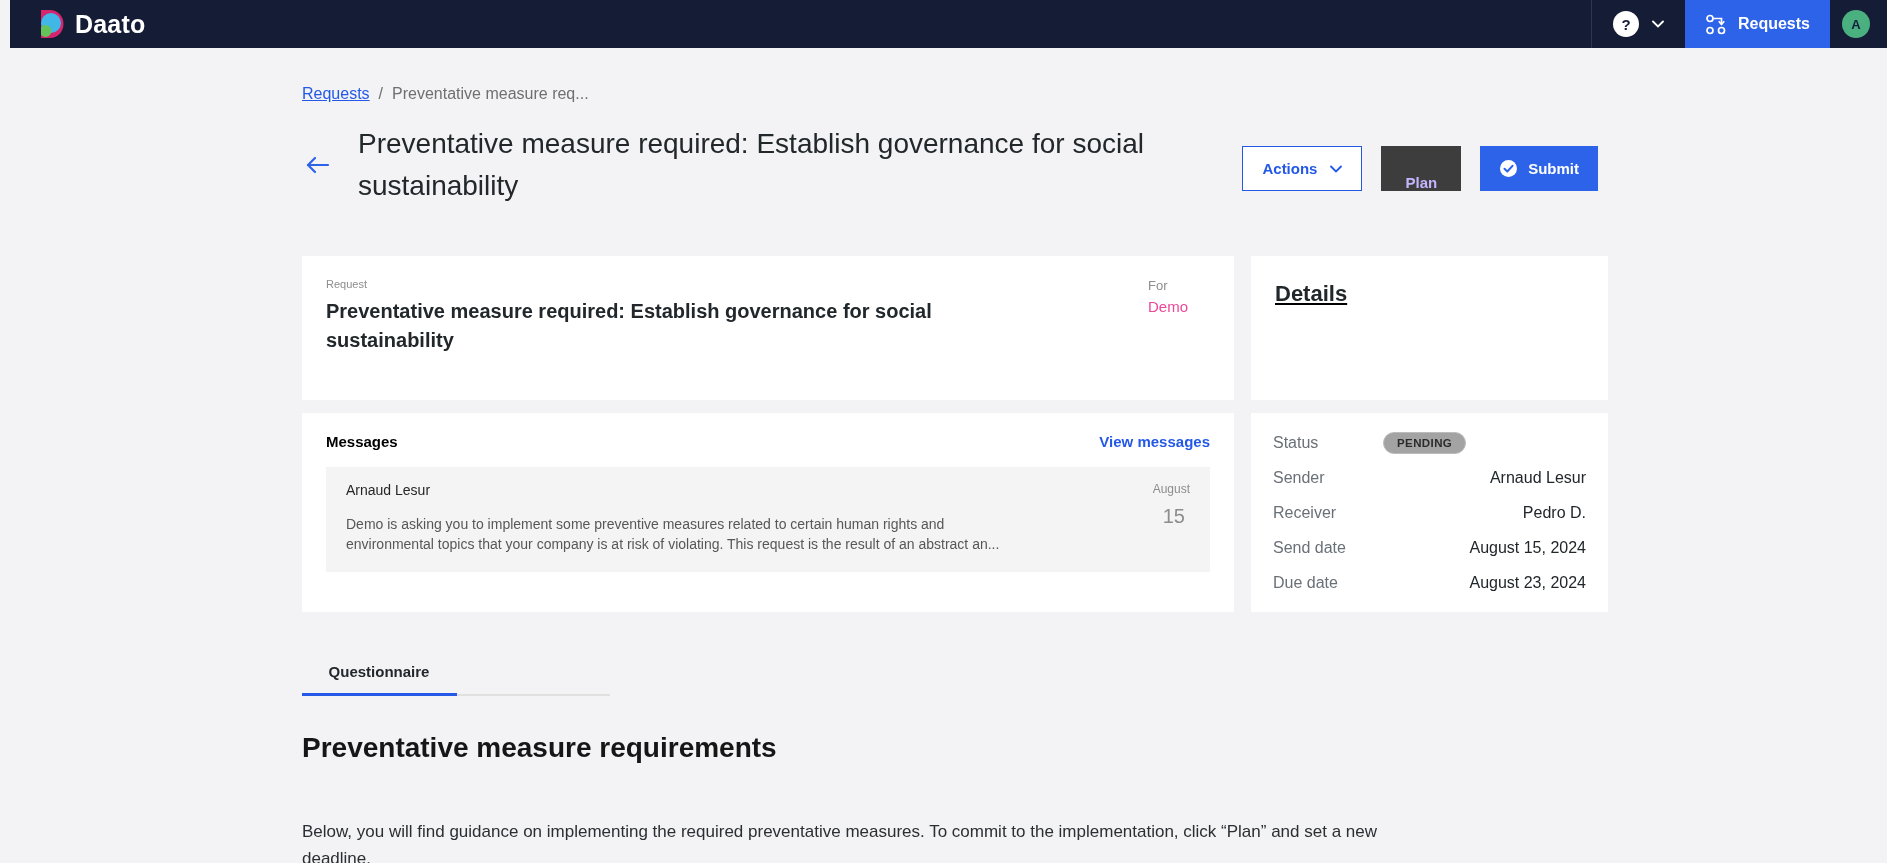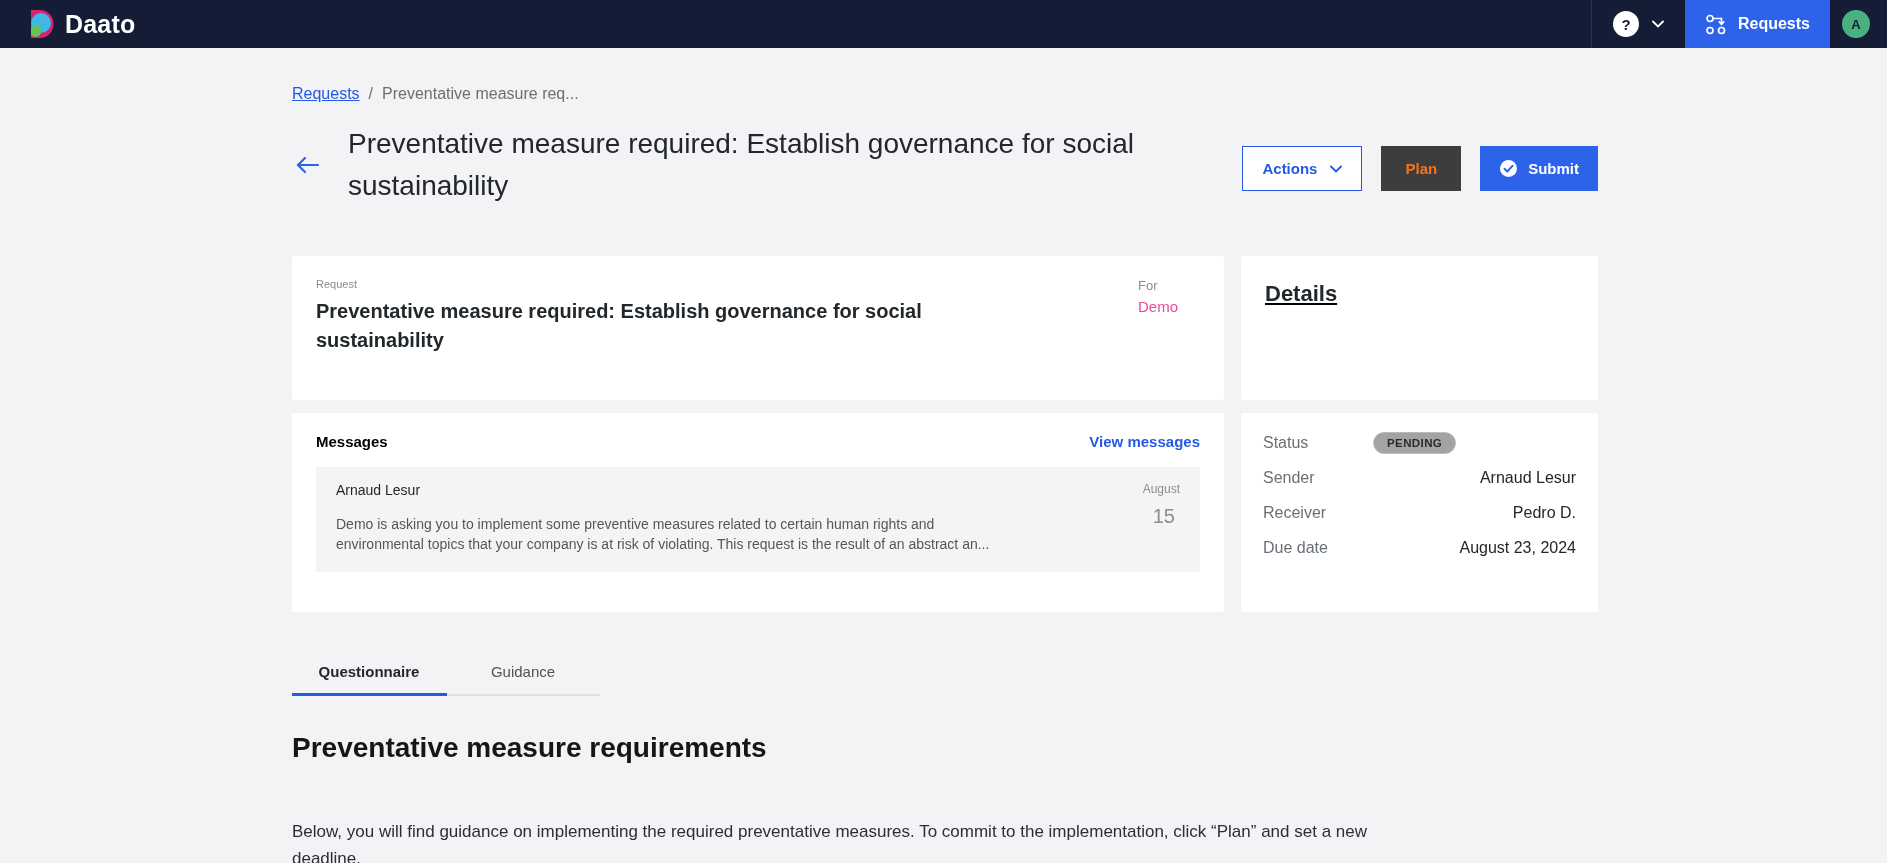--- a/index.html
+++ b/index.html
@@ -1,17 +1,17 @@
 <!DOCTYPE html>
 <html><head>
 <meta charset="utf-8">
 <style>
   * { margin:0; padding:0; box-sizing:border-box; }
   body { font-family:"Liberation Sans", sans-serif; }
-  .app { position:relative; width:1887px; height:863px; background:#f3f3f5; overflow:hidden; }
+  .app { position:relative; width:1887px; height:863px; background:#f3f3f5; overflow:hidden;padding-left:10px; }
 
   
   .nav { height:48px; background:#151d36; display:flex; align-items:center; }
   .brand { display:flex; align-items:center; gap:9px; margin-left:29px; cursor:pointer; }
   .brand-text { color:#ffffff; font-size:25px; font-weight:bold; letter-spacing:0.2px; }
   .nav-right { margin-left:auto; display:flex; align-items:center; height:100%; }
   .nav-divider { width:1px; height:100%; background:#2c3654; }
   .help-group { display:flex; align-items:center; gap:13px; padding:0 21px; height:100%; cursor:pointer; }
   .help-circle { width:26px; height:26px; border-radius:50%; background:#ffffff; color:#151d36;
                  font-weight:bold; font-size:15px; display:flex; align-items:center; justify-content:center; }
@@ -30,21 +30,21 @@
   .crumb-sep, .crumb-current { color:#6f6f6f; }
 
   .header-row { margin-top:20px; display:flex; align-items:flex-start; }
   .header-left { display:flex; align-items:center; gap:25px; }
   .back-btn { background:none; border:none; cursor:pointer; padding:2px; display:flex; }
   .page-title { font-size:28px; font-weight:400; color:#21272a; line-height:42px; max-width:950px; }
   .header-buttons { margin-left:auto; display:flex; gap:19px; margin-top:23px; }
   .btn { height:45px; font-size:15px; font-weight:bold; font-family:inherit; cursor:pointer;
          display:flex; align-items:center; }
   .btn-actions { padding:0 19px; background:#ffffff; border:1px solid #2458e6; color:#2458e6; gap:13px; }
-  .btn-plan { padding:0 24px; background:#3d3d3d; border:none; color:#f97316; }
+  .btn-plan { padding:0 24px; background:#3d3d3d; border:none; color:#c4b5fd;align-items:flex-end; }
   .btn-submit { padding:0 19px; background:#2d63e9; border:none; color:#ffffff; gap:10px; }
 
   
   .grid { margin-top:49px; display:grid; grid-template-columns:932px 357px; column-gap:17px; row-gap:13px; }
   .card { background:#ffffff; border-radius:1px; }
 
   .card-request { height:144px; padding:22px 24px; display:flex; }
   .req-label { font-size:11px; color:#8d8d8d; }
   .req-title { font-size:20px; font-weight:bold; color:#21272a; line-height:29px; margin-top:7px; max-width:700px; }
   .req-for { margin-left:auto; width:62px; }
@@ -225,29 +225,32 @@
         </div>
         <div class="detail-row">
           <span class="detail-label">Sender</span>
           <span class="detail-value">Arnaud Lesur</span>
         </div>
         <div class="detail-row">
           <span class="detail-label">Receiver</span>
           <span class="detail-value">Pedro D.</span>
         </div>
         <div class="detail-row">
+          <span class="detail-label">Send date</span>
+          <span class="detail-value">August 15, 2024</span>
+        </div>
+        <div class="detail-row">
           <span class="detail-label">Due date</span>
           <span class="detail-value">August 23, 2024</span>
         </div>
       </div>
     </div>
 
     <div class="tabs">
       <button class="tab active">Questionnaire</button>
-      <button class="tab">Guidance</button>
     </div>
 
     <h2 class="section-heading">Preventative measure requirements</h2>
     <div class="section-body">
       <span>Below, you will find guidance on implementing the required preventative measures. To commit to the implementation, click “Plan” and set a new</span>
       <span>deadline.</span>
     </div>
 
   </div>
 </div>

